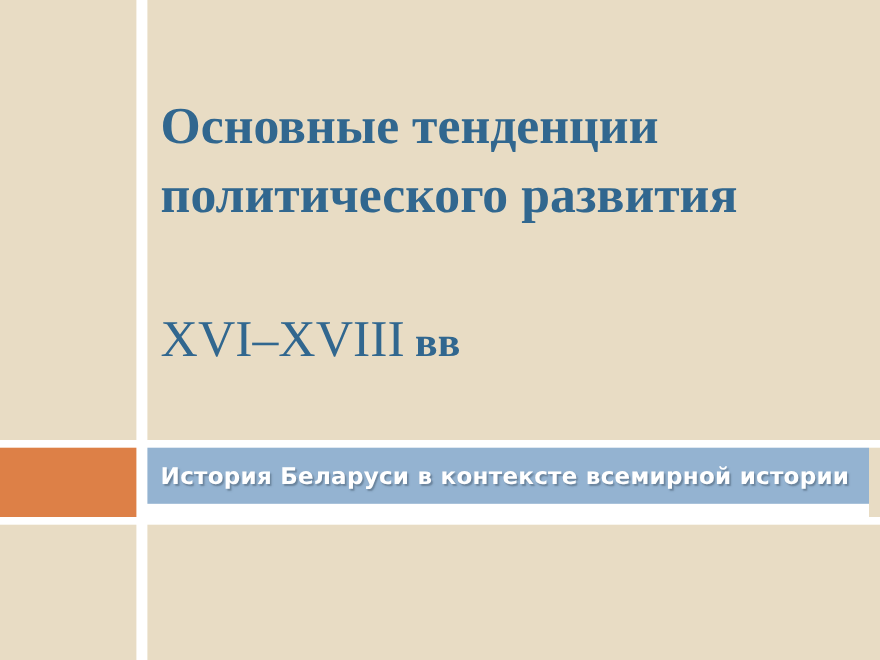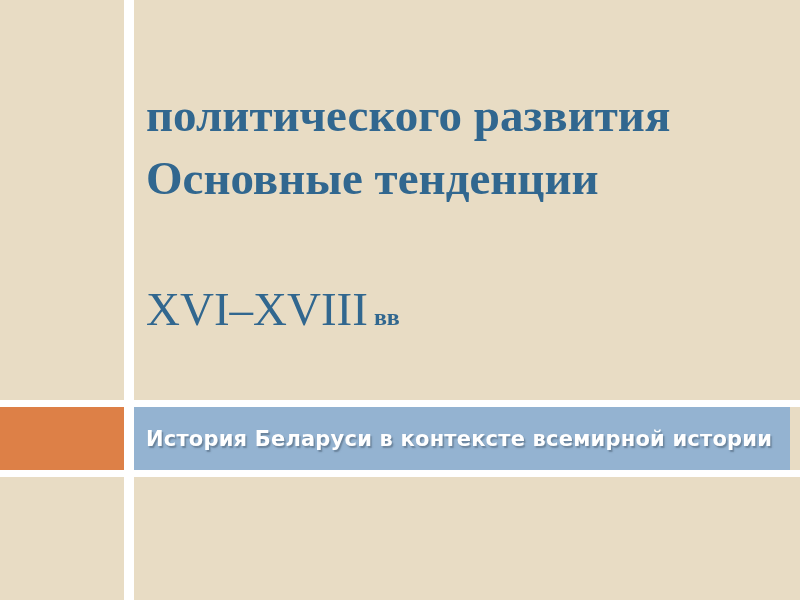--- a/index.html
+++ b/index.html
@@ -43,21 +43,21 @@
     width: 124px;
     height: 63px;
     background: #dd8047;
   }
 
   #subtitle-banner {
     position: absolute;
     left: 134px;
     top: 407px;
     width: 656px;
-    height: 63px;
+    height: 51px;
     background: #94b3d1;
     display: flex;
     align-items: center;
     box-sizing: border-box;
     padding-left: 12px;
   }
 
   #subtitle-text {
     font-family: "DejaVu Sans", "Liberation Sans", sans-serif;
     font-weight: bold;
@@ -106,37 +106,37 @@
     color: #31678f;
     white-space: nowrap;
   }
 
   #title-era .roman {
     font-weight: normal;
   }
 
   #title-era .era-suffix {
     font-weight: bold;
-    font-size: 24px;
+    font-size: 38px;
   }
 </style>
 </head>
 <body>
 
 <div id="slide">
 
   <div class="panel" id="panel-left-top"></div>
   <div class="panel" id="panel-main-top"></div>
   <div class="panel" id="panel-left-bot"></div>
   <div class="panel" id="panel-main-bot"></div>
 
   <div id="title-block">
     <div id="title-text">
+      <div>Основные тенденции</div>
       <div>политического развития</div>
-      <div>Основные тенденции</div>
     </div>
   </div>
 
   <div id="title-era">
     <span class="roman">XVI–XVIII</span><span class="era-suffix"> вв</span>
   </div>
 
   <div id="accent-block"></div>
 
   <div id="subtitle-banner">

